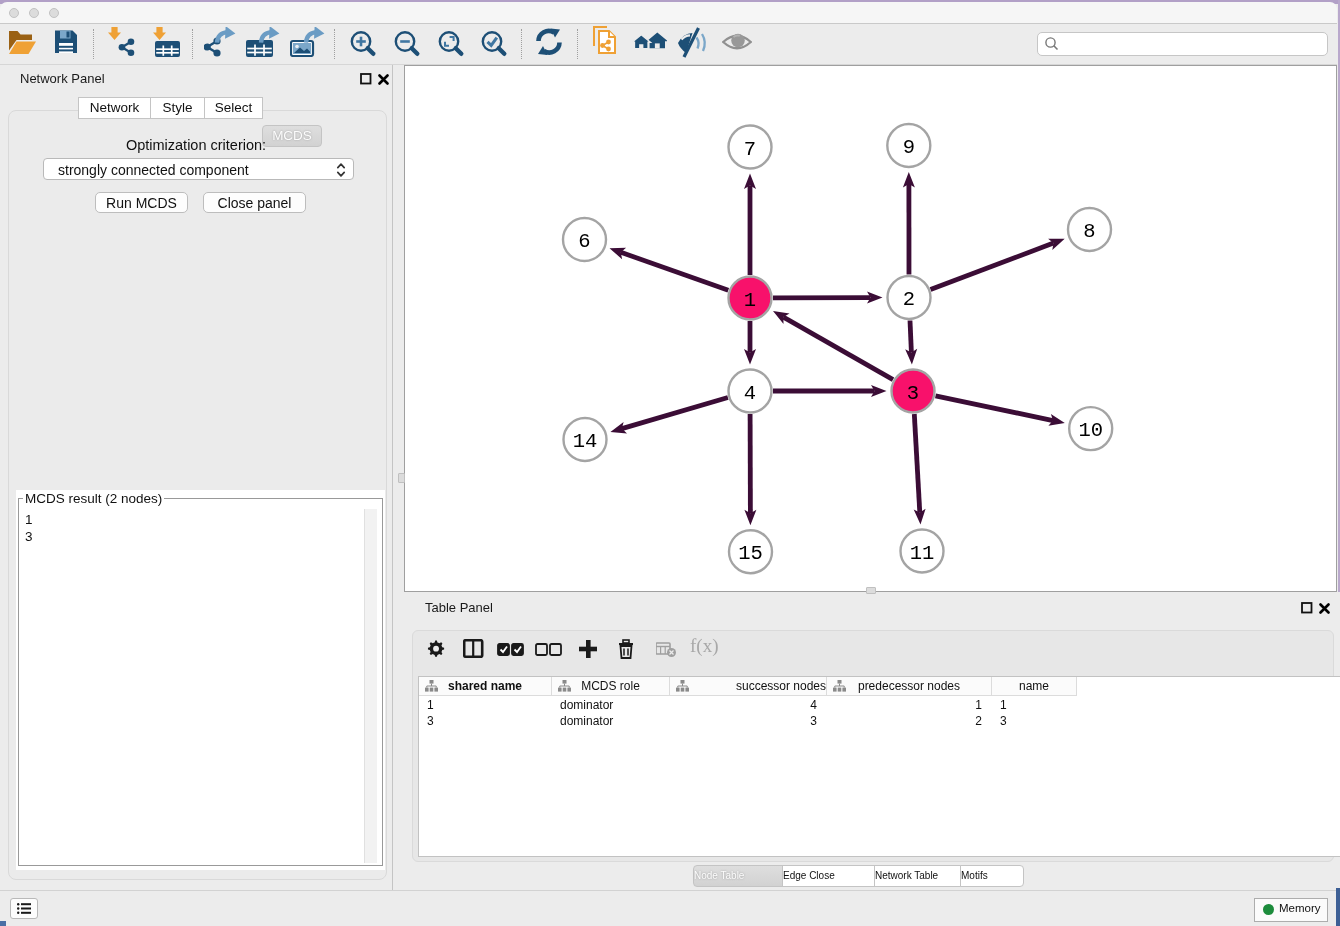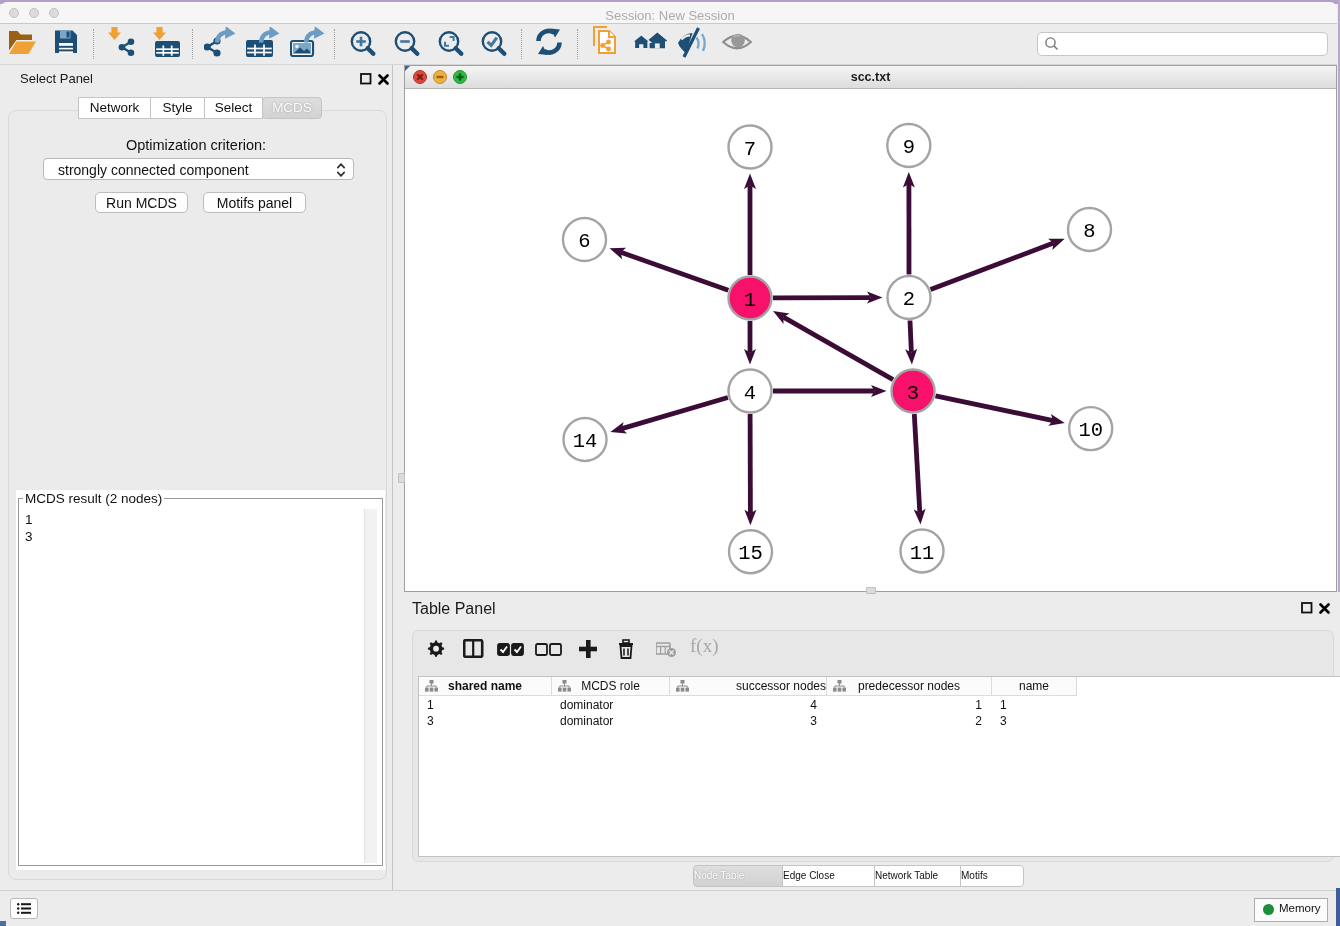--- a/index.html
+++ b/index.html
@@ -29,42 +29,41 @@
     line-height:20px;}
   #cpcontent{left:8px;top:45px;width:377px;height:768px;background:#ebebeb;
     border:1px solid #d9d9d9;border-radius:8px;}
   
   #netwin{left:404px;top:65px;width:933px;height:527px;border:1px solid #9f9f9f;
     background:#fff;box-sizing:border-box;}
   #nettitle{left:0;top:0;width:931px;height:22px;
     background:linear-gradient(#f5f5f5,#dcdcdc);border-bottom:1px solid #b5b5b5;}
   
   #tpanel{left:404px;top:592px;width:936px;height:298px;background:#ececec;}
-  #tptitle{left:8px;top:8px;font-size:16px;color:#1a1a1a;}
+  #tptitle{left:21px;top:8px;font-size:13px;color:#1a1a1a;}
   #ttoolbar{left:14px;top:38px;height:38px;}
   #tptable{left:14px;top:84px;width:1313px;height:179px;background:#fff;
     border:1px solid #c2c2c2;}
   .th{position:absolute;top:0;height:18px;background:#fbfbfb;
     border-right:1px solid #dcdcdc;border-bottom:1px solid #dcdcdc;
     font-size:12px;color:#111;text-align:center;line-height:18px;}
   .td{position:absolute;font-size:12px;color:#111;height:16px;line-height:16px;}
   #btabs{left:0;top:273px;width:936px;}
   .btab{position:absolute;top:0;height:20px;border:1px solid #c4c4c4;
     background:#fff;font-size:10px;color:#111;line-height:20px;}
   #statusbar{left:0;top:890px;width:1340px;height:36px;background:#ececec;
     border-top:1px solid #d2d2d2;}
 </style></head>
 <body>
 <div class="abs" id="deskstrip"></div>
 <div class="abs" id="deskright"></div>
 <div class="abs" id="titlebar">
   <div class="tl" style="left:9px;"></div>
   <div class="tl" style="left:29px;"></div>
   <div class="tl" style="left:49px;"></div>
-  <div class="abs" id="wintitle">Session: New Session</div>
 </div>
 <div class="abs" id="toolbar">
     <div class="tbi" style="left:7px;top:4px;"><svg width="30" height="28" viewBox="0 0 30 28" style="">
         <path d="M2 3 L10.5 3 L13.5 6.5 L25 6.5 L25 12 L9.5 12 L2 22.5 Z" fill="#9a6114"></path>
         <path d="M9.5 13.5 L29 13.5 L21.5 26 L2 26 Z" fill="#efa135"></path>
       </svg></div>
     <div class="tbi" style="left:53px;top:4px;"><svg width="26" height="28" viewBox="0 0 26 28" style="">
         <path d="M2 2.5 L19.5 2.5 L24 7 L24 25 L2 25 Z" fill="#1d4f76"></path>
         <rect x="7" y="2.5" width="10.5" height="8" fill="#7ba7c9"></rect>
         <rect x="13.5" y="3.5" width="3" height="6" fill="#1d4f76"></rect>
@@ -200,69 +199,55 @@
     <div class="tsep" style="left:521px;"></div>
     <div class="tsep" style="left:577px;"></div>
     <div id="searchbox">
       <svg width="16" height="16" viewBox="0 0 16 16" style="position:absolute;left:6px;top:3px">
         <circle cx="6.5" cy="6.5" r="4.6" fill="none" stroke="#777" stroke-width="1.4"></circle>
         <line x1="9.8" y1="9.8" x2="13.5" y2="13.5" stroke="#777" stroke-width="1.6"></line>
       </svg>
     </div>
   </div>
 <div class="abs" id="cpanel">
-  <div class="abs" id="cptitle">Select Panel</div>
+  <div class="abs" id="cptitle">Network Panel</div>
   <svg width="12" height="12" viewBox="0 0 12 12" style="position:absolute;left:360px;top:8px;">
       <rect x="1" y="1" width="9.5" height="9.5" fill="none" stroke="#111" stroke-width="1.8"></rect>
     </svg>
   <svg width="11" height="11" viewBox="0 0 11 11" style="position:absolute;left:378px;top:9px;">
       <path d="M1.5 1.5 L9.5 9.5 M9.5 1.5 L1.5 9.5" stroke="#000" stroke-width="2.6" stroke-linecap="round"></path>
     </svg>
   <div class="abs" id="cpcontent"></div>
   <div class="abs" id="cptabs">
     <div class="tab" style="left:0;width:71px;">Network</div>
     <div class="tab" style="left:72px;width:53px;">Style</div>
     <div class="tab" style="left:126px;width:57px;">Select</div>
-    <div class="tab" style="left:184px;width:58px;background:linear-gradient(#dedede,#d2d2d2);color:#fdfdfd;text-shadow:0 0 2px rgba(140,140,140,.8);border-radius:4px;">MCDS</div>
+    <div class="tab" style="left:184px;width:58px;background:linear-gradient(#dedede,#d2d2d2);color:#fdfdfd;text-shadow:0 0 2px rgba(140,140,140,.8);border-radius:4px;margin-top:28px;">MCDS</div>
   </div>
 
 <div class="abs" style="left:0;top:72px;width:392px;text-align:center;font-size:14.5px;color:#111;">Optimization criterion:</div>
 <div class="abs" style="left:43px;top:93px;width:311px;height:22px;background:#fff;border:1px solid #b9b9b9;border-radius:4px;box-sizing:border-box;">
   <span style="position:absolute;left:14px;top:2.5px;font-size:14px;color:#111;">strongly connected component</span>
   <svg width="10" height="16" viewBox="0 0 10 16" style="position:absolute;right:7px;top:2.5px;">
         <path d="M1.8 5.6 L5 2.2 L8.2 5.6" fill="none" stroke="#333" stroke-width="1.7" stroke-linecap="round" stroke-linejoin="round"></path>
         <path d="M1.8 10.4 L5 13.8 L8.2 10.4" fill="none" stroke="#333" stroke-width="1.7" stroke-linecap="round" stroke-linejoin="round"></path>
       </svg>
 </div>
 <div class="abs" style="left:95px;top:127px;width:93px;height:21px;background:#fdfdfd;border:1px solid #bdbdbd;border-radius:5px;text-align:center;line-height:21px;font-size:14px;color:#111;box-sizing:border-box;">Run MCDS</div>
-<div class="abs" style="left:203px;top:127px;width:103px;height:21px;background:#fdfdfd;border:1px solid #bdbdbd;border-radius:5px;text-align:center;line-height:21px;font-size:14px;color:#111;box-sizing:border-box;">Motifs panel</div>
+<div class="abs" style="left:203px;top:127px;width:103px;height:21px;background:#fdfdfd;border:1px solid #bdbdbd;border-radius:5px;text-align:center;line-height:21px;font-size:14px;color:#111;box-sizing:border-box;">Close panel</div>
 <div class="abs" style="left:16px;top:425px;width:369px;height:380px;background:#fff;">
   <fieldset style="position:absolute;left:2px;top:1px;width:363px;height:373px;margin:0;padding:0;border:1px solid #999;border-radius:0;">
     <legend style="font-size:13.5px;color:#111;margin-left:4px;padding:0 2px;font-family:'Liberation Sans',sans-serif;">MCDS result (2 nodes)</legend>
   </fieldset>
   <div style="position:absolute;left:9px;top:21px;font-size:13.5px;color:#111;line-height:17px;">1<br>3</div>
   <div style="position:absolute;left:348px;top:19px;width:12px;height:354px;background:#f2f2f2;border-left:1px solid #e0e0e0;"></div>
 </div>
 
 </div>
 <div class="abs" id="netwin">
-  <div class="abs" id="nettitle">
-    <svg width="80" height="22" viewBox="0 0 80 22" style="position:absolute;left:0;top:0;">
-      <circle cx="15" cy="11" r="6.5" fill="#e2463c" stroke="#a83b31" stroke-width="1"></circle>
-      <path d="M12.2 8.2 L17.8 13.8 M17.8 8.2 L12.2 13.8" stroke="#7e2016" stroke-width="2.2"></path>
-      <circle cx="35" cy="11" r="6.5" fill="#f0b03f" stroke="#c08b2d" stroke-width="1"></circle>
-      <path d="M31.5 11 L38.5 11" stroke="#99610a" stroke-width="2.4"></path>
-      <circle cx="55" cy="11" r="6.5" fill="#2eb845" stroke="#279538" stroke-width="1"></circle>
-      <path d="M51.5 11 L58.5 11 M55 7.5 L55 14.5" stroke="#0a5c14" stroke-width="2.4"></path>
-    </svg>
-    <svg width="5" height="5" viewBox="0 0 5 5" style="position:absolute;left:0;top:0;">
-        <path d="M0 0 L5 0 L0 5 Z" fill="#3465a4"></path>
-      </svg>
-    <div class="abs" style="left:0;top:4px;width:931px;text-align:center;font-size:12.5px;font-weight:bold;color:#1c1c1c;">scc.txt</div>
-  </div>
   <div class="abs" style="left:0;top:23px;"><svg width="932" height="504" viewBox="0 0 932 504">
         <line x1="345.0" y1="186.0" x2="345.0" y2="96.5" stroke="#3b0d36" stroke-width="4.8"></line>
         <polygon points="345.0,84.5 351.0,100.0 345.0,96.5 339.0,100.0" fill="#3b0d36"></polygon>
         <line x1="323.3" y1="201.3" x2="215.8" y2="163.3" stroke="#3b0d36" stroke-width="4.8"></line>
         <polygon points="204.5,159.3 221.1,158.8 215.8,163.3 217.1,170.2" fill="#3b0d36"></polygon>
         <line x1="368.0" y1="208.9" x2="465.5" y2="208.6" stroke="#3b0d36" stroke-width="4.8"></line>
         <polygon points="477.5,208.6 462.0,214.6 465.5,208.6 462.0,202.6" fill="#3b0d36"></polygon>
         <line x1="345.0" y1="232.0" x2="345.0" y2="263.5" stroke="#3b0d36" stroke-width="4.8"></line>
         <polygon points="345.0,275.5 339.0,260.0 345.0,263.5 351.0,260.0" fill="#3b0d36"></polygon>
         <line x1="504.0" y1="185.5" x2="503.9" y2="95.0" stroke="#3b0d36" stroke-width="4.8"></line>

